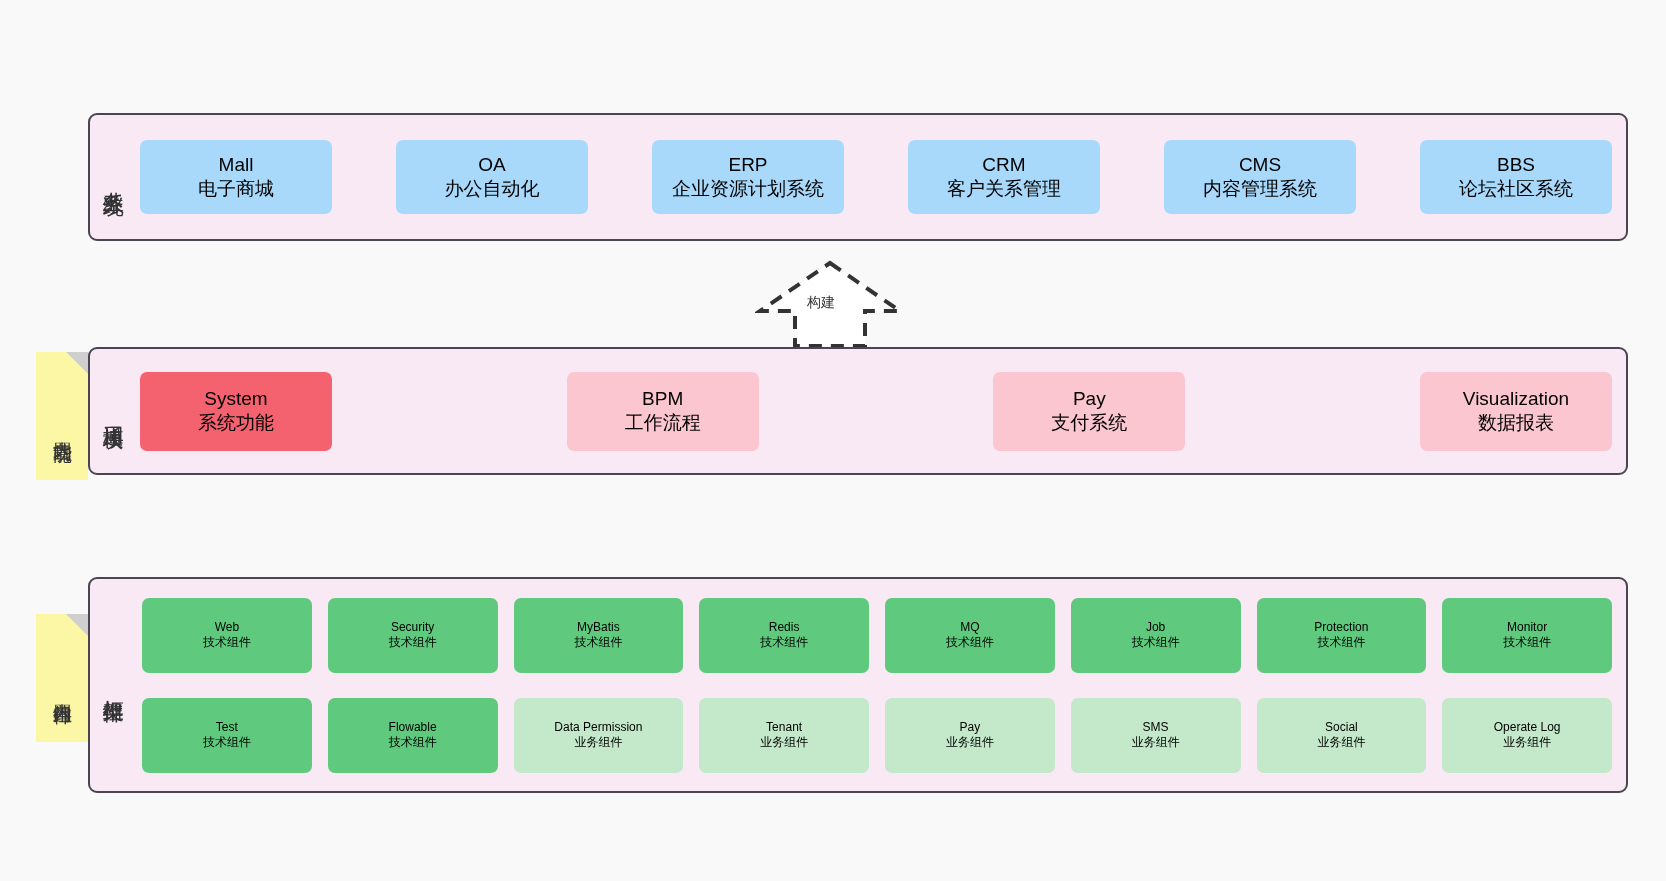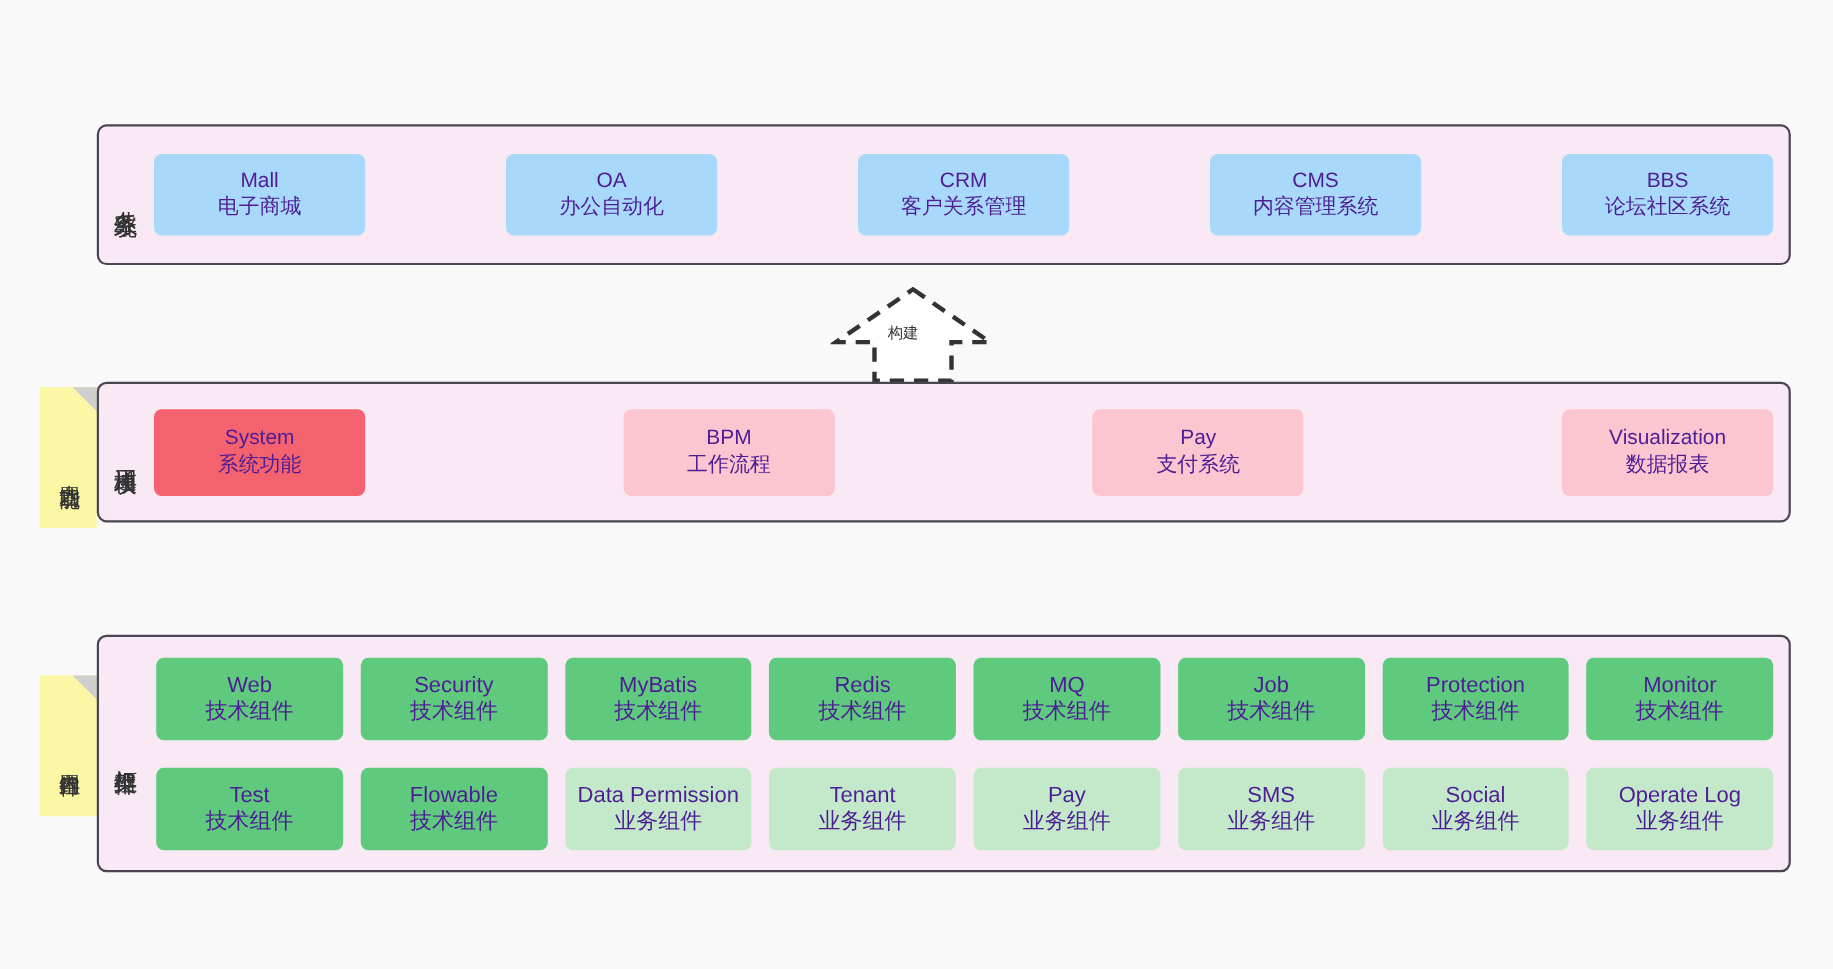--- a/index.html
+++ b/index.html
@@ -57,33 +57,33 @@
   
   .card{
     border-radius:7px;
     display:flex;
     flex-direction:column;
     align-items:center;
     justify-content:center;
     text-align:center;
     font-size:19px;
     line-height:1.28;
-    color:#4c1d95;
+    color:#000000;
     box-sizing:border-box;
     padding:4px 6px;
   }
   .card .en{display:block;}
   .card .cn{display:block;}
 
   .row1 .card{flex:0 0 192px;height:74px;background:#a9d9fa;}
   .row2 .card{flex:0 0 192px;height:79px;}
   .row2 .card.strong{background:#f4626f;}
   .row2 .card.soft{background:#fbc6cf;}
 
-  .grid .card{height:75px;width:100%;font-size:20px;line-height:1.22;}
+  .grid .card{height:75px;width:100%;font-size:12px;line-height:1.22;}
   .grid .card.tech{background:#5fc97e;}
   .grid .card.biz{background:#c3e9ca;}
 
   
   .sticky{
     position:absolute;
     background:#fbf7a5;
     width:52px;
     display:flex;
     align-items:center;
@@ -126,20 +126,24 @@
     <div class="panel-body" id="business-list">
         <div class="card">
           <span class="en">Mall</span>
           <span class="cn">电子商城</span>
         </div>
         <div class="card">
           <span class="en">OA</span>
           <span class="cn">办公自动化</span>
         </div>
         <div class="card">
+          <span class="en">ERP</span>
+          <span class="cn">企业资源计划系统</span>
+        </div>
+        <div class="card">
           <span class="en">CRM</span>
           <span class="cn">客户关系管理</span>
         </div>
         <div class="card">
           <span class="en">CMS</span>
           <span class="cn">内容管理系统</span>
         </div>
         <div class="card">
           <span class="en">BBS</span>
           <span class="cn">论坛社区系统</span>

